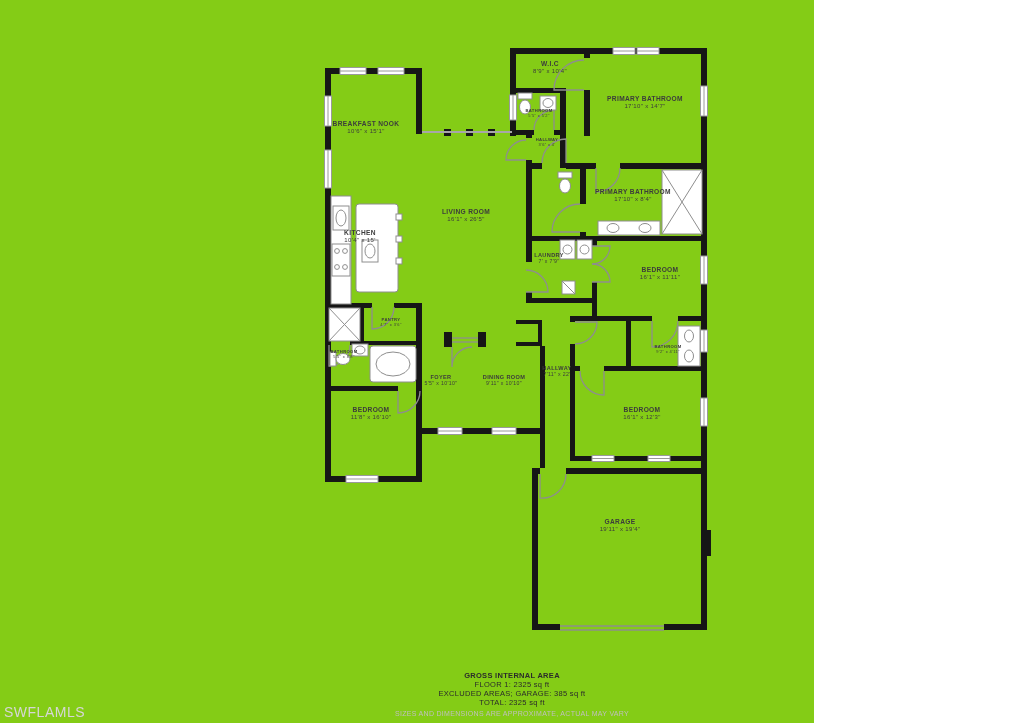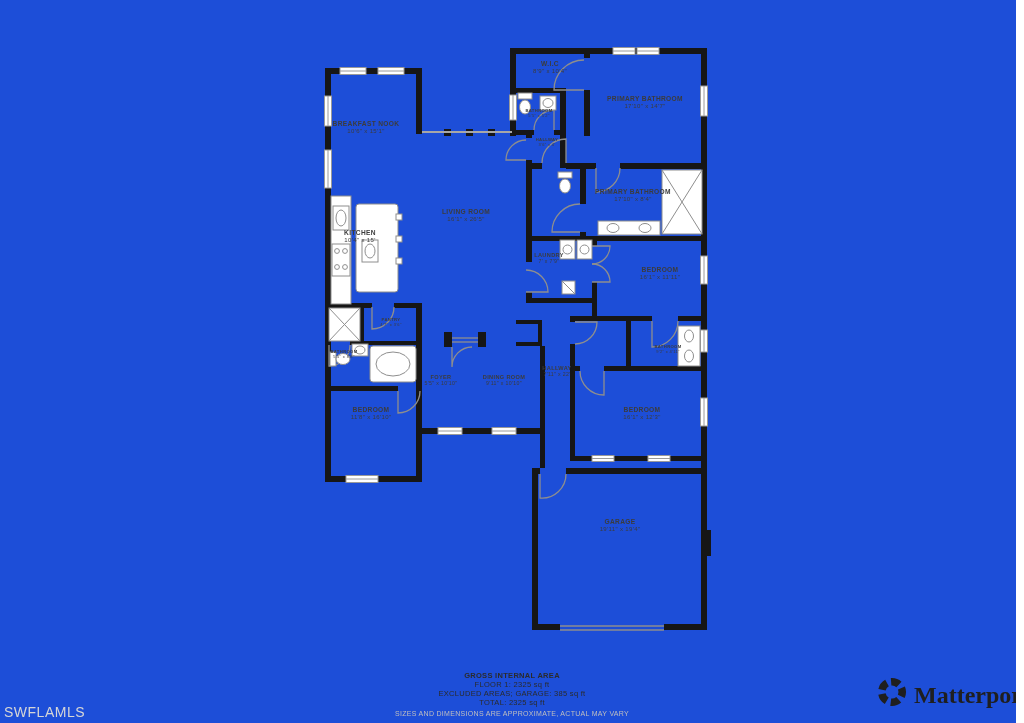--- a/index.html
+++ b/index.html
@@ -1,16 +1,16 @@
 <!DOCTYPE html>
 <html><head>
 <meta charset="utf-8">
 <style>
   html,body{margin:0;padding:0;background:#ffffff;}
-  .stage{position:relative;width:1016px;height:723px;background:#1d4ed8;overflow:hidden;
+  .stage{position:relative;width:814px;height:723px;background:#84cc16;overflow:hidden;
          font-family:"Liberation Sans", sans-serif;}
   svg text{font-family:"Liberation Sans", sans-serif;}
   .brand-text{font-family:"Liberation Serif", serif;}
 </style>
 </head>
 <body>
 
 <div class="stage">
 <svg width="1024" height="723" viewBox="0 0 1024 723" xmlns="http://www.w3.org/2000/svg">
 

